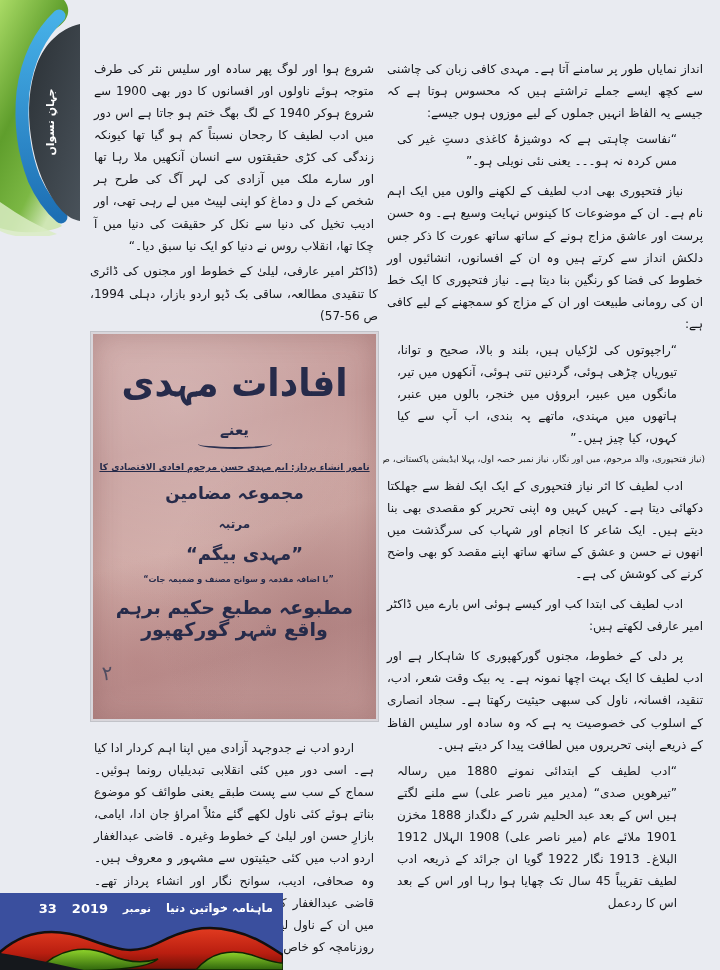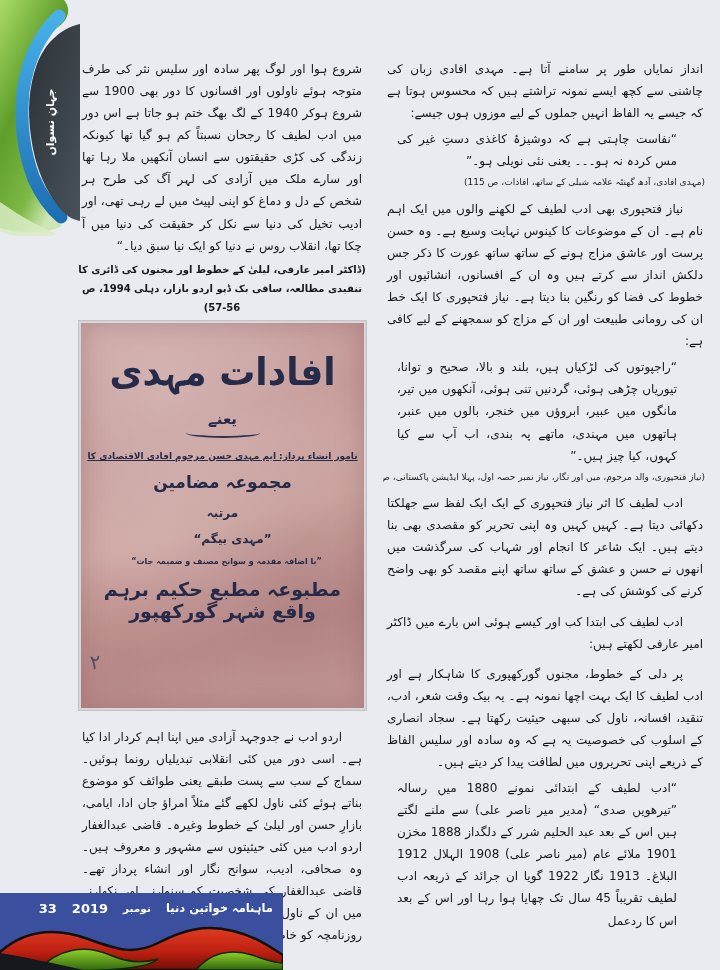--- a/index.html
+++ b/index.html
@@ -8,27 +8,27 @@
     position:relative;
     background:#e9ebf1;
     font-family:"DejaVu Sans", sans-serif;
     overflow:hidden;
     color:#17181c;
   }
   
   .corner-art { position:absolute; left:0; top:0; width:80px; height:236px; }
   
   .col { position:absolute; direction:rtl; text-align:justify; }
-  .left-col  { left:78px;  top:58px; width:288px; }
+  .left-col  { left:90px;  top:58px; width:288px; }
   .right-col { left:383px; top:58px; width:324px; }
   .para { font-size:12px; line-height:1.84; padding:0 4px; margin-bottom:3px; }
   .indent { text-indent:20px;margin-top:8px; }
   .quote { font-size:12px; line-height:1.84; padding:0 30px 0 14px; margin:4px 0 3px 0; }
   .cite  { font-size:9px; line-height:1.6; color:#222; margin:1px 0 6px 0; white-space:nowrap; overflow:hidden; padding:0 2px; }
-  .cite-wrap { font-size:10px; line-height:1.9; white-space:normal; text-align:center; margin:2px 0 4px 0;font-weight:bold; }
+  .cite-wrap { font-size:12px; line-height:1.9; white-space:normal; margin:2px 0 4px 0; }
   
   .book-cover {
     position:relative;
     width:287px; height:389px;
     margin:3px 0 16px 0;
     border:2px solid #d9d6db;
     outline:1px solid #c2c3c9;
     background:
       radial-gradient(120% 90% at 30% 18%, rgba(255,255,255,.20), rgba(255,255,255,0) 60%),
       radial-gradient(90% 70% at 78% 72%, rgba(120,60,60,.20), rgba(120,60,60,0) 62%),
@@ -36,21 +36,21 @@
       linear-gradient(165deg,#cda6a4 0%,#c59b99 28%,#d0aaa6 52%,#bd9291 78%,#c79e9c 100%);
     direction:rtl; text-align:center; color:#262b4a;
     box-shadow: inset 0 0 28px rgba(90,40,40,.25);
   }
   .cv-title   { margin-top:26px; font-size:36px; font-weight:bold; line-height:1.25; transform:scaleY(1.05); }
   .cv-yani    { margin-top:16px; font-size:15px; font-weight:bold; }
   .cv-swash   { width:74px; height:10px; margin:0 auto; border-bottom:2px solid #2c3150; border-radius:0 0 60% 60%; }
   .cv-byline  { margin-top:13px; font-size:9px; font-weight:bold;text-decoration:underline; }
   .cv-majmua  { margin-top:11px; font-size:17px; font-weight:bold; }
   .cv-murattaba { margin-top:14px; font-size:12px; font-weight:bold; }
-  .cv-begum   { margin-top:12px; font-size:12px; font-weight:bold;padding-left:20px; }
+  .cv-begum   { margin-top:12px; font-size:18px; font-weight:bold;padding-left:20px; }
   .cv-note    { margin-top:11px; font-size:8px; font-weight:bold;padding-left:8px; }
   .cv-imprint { margin-top:12px; font-size:19px; font-weight:bold; }
   .cv-mark { position:absolute; left:9px; bottom:34px; font-size:20px; color:#3a3f58; transform:rotate(-6deg); opacity:.8; }
   
   .footer-bar {
     position:absolute; left:0; top:893px; width:283px; height:30px;
     background:#3a4f9e;
     display:flex; flex-direction:row; direction:rtl; align-items:center;
     gap:15px; padding-right:10px; color:#fff;
   }
@@ -102,23 +102,22 @@
     <div class="cv-begum">”مہدی بیگم“</div>
     <div class="cv-note">”با اضافہ مقدمہ و سوانح مصنف و ضمیمہ جات“</div>
     <div class="cv-imprint">مطبوعہ مطبع حکیم برہم واقع شہر گورکھپور</div>
     <div class="cv-mark">۲</div>
   </div>
 
   <p class="para indent">اردو ادب نے جدوجہد آزادی میں اپنا اہم کردار ادا کیا ہے۔ اسی دور میں کئی انقلابی تبدیلیاں رونما ہوئیں۔ سماج کے سب سے پست طبقے یعنی طوائف کو موضوع بناتے ہوئے کئی ناول لکھے گئے مثلاً امراؤ جان ادا، ایامی، بازارِ حسن اور لیلیٰ کے خطوط وغیرہ۔ قاضی عبدالغفار اردو ادب میں کئی حیثیتوں سے مشہور و معروف ہیں۔ وہ صحافی، ادیب، سوانح نگار اور انشاء پرداز تھے۔ قاضی عبدالغفار کی شخصیت کو سنوارنے اور نکھارنے میں ان کے ناول لیلیٰ کے خطوط اور مجنوں کی ڈائری، روزنامچہ کو خاص مقام</p>
 </div>
 
 <div class="col right-col">
-  <p class="para">انداز نمایاں طور پر سامنے آتا ہے۔ مہدی افادی زبان کی چاشنی سے کچھ ایسے نمونہ تراشتے ہیں کہ محسوس ہوتا ہے کہ جیسے یہ الفاظ انہیں جملوں کے لیے موزوں ہوں جیسے:</p>
+  <p class="para">انداز نمایاں طور پر سامنے آتا ہے۔ مہدی کافی زبان کی چاشنی سے کچھ ایسے جملے تراشتے ہیں کہ محسوس ہوتا ہے کہ جیسے یہ الفاظ انہیں جملوں کے لیے موزوں ہوں جیسے:</p>
   <p class="quote">“نفاست چاہتی ہے کہ دوشیزۂ کاغذی دستِ غیر کی مس کردہ نہ ہو۔۔۔ یعنی نئی نویلی ہو۔”</p>
-  <p class="cite">(مہدی افادی، آدھ گھنٹہ علامہ شبلی کے ساتھ، افادات، ص 115)</p>
   <p class="para indent">نیاز فتحپوری بھی ادب لطیف کے لکھنے والوں میں ایک اہم نام ہے۔ ان کے موضوعات کا کینوس نہایت وسیع ہے۔ وہ حسن پرست اور عاشق مزاج ہونے کے ساتھ ساتھ عورت کا ذکر جس دلکش انداز سے کرتے ہیں وہ ان کے افسانوں، انشائیوں اور خطوط کی فضا کو رنگین بنا دیتا ہے۔ نیاز فتحپوری کا ایک خط ان کی رومانی طبیعت اور ان کے مزاج کو سمجھنے کے لیے کافی ہے:</p>
   <p class="quote">“راجپوتوں کی لڑکیاں ہیں، بلند و بالا، صحیح و توانا، تیوریاں چڑھی ہوئی، گردنیں تنی ہوئی، آنکھوں میں تیر، مانگوں میں عبیر، ابروؤں میں خنجر، بالوں میں عنبر، ہاتھوں میں مہندی، ماتھے پہ بندی، اب آپ سے کیا کہوں، کیا چیز ہیں۔”</p>
   <p class="cite">(نیاز فتحپوری، والد مرحوم، میں اور نگار، نیاز نمبر حصہ اول، پہلا ایڈیشن پاکستانی، ص: 37)</p>
   <p class="para indent">ادب لطیف کا اثر نیاز فتحپوری کے ایک ایک لفظ سے جھلکتا دکھائی دیتا ہے۔ کہیں کہیں وہ اپنی تحریر کو مقصدی بھی بنا دیتے ہیں۔ ایک شاعر کا انجام اور شہاب کی سرگذشت میں انھوں نے حسن و عشق کے ساتھ ساتھ اپنے مقصد کو بھی واضح کرنے کی کوشش کی ہے۔</p>
   <p class="para indent">ادب لطیف کی ابتدا کب اور کیسے ہوئی اس بارے میں ڈاکٹر امیر عارفی لکھتے ہیں:</p>
   <p class="para indent">پر دلی کے خطوط، مجنوں گورکھپوری کا شاہکار ہے اور ادب لطیف کا ایک بہت اچھا نمونہ ہے۔ یہ بیک وقت شعر، ادب، تنقید، افسانہ، ناول کی سبھی حیثیت رکھتا ہے۔ سجاد انصاری کے اسلوب کی خصوصیت یہ ہے کہ وہ سادہ اور سلیس الفاظ کے ذریعے اپنی تحریروں میں لطافت پیدا کر دیتے ہیں۔</p>
   <p class="quote">“ادب لطیف کے ابتدائی نمونے 1880 میں رسالہ ”تیرھویں صدی“ (مدیر میر ناصر علی) سے ملنے لگتے ہیں اس کے بعد عبد الحلیم شرر کے دلگداز 1888 مخزن 1901 ملائے عام (میر ناصر علی) 1908 الہلال 1912 البلاغ۔ 1913 نگار 1922 گویا ان جرائد کے ذریعہ ادب لطیف تقریباً 45 سال تک چھایا ہوا رہا اور اس کے بعد اس کا ردعمل</p>
 </div>
 
 <div class="footer-bar">

